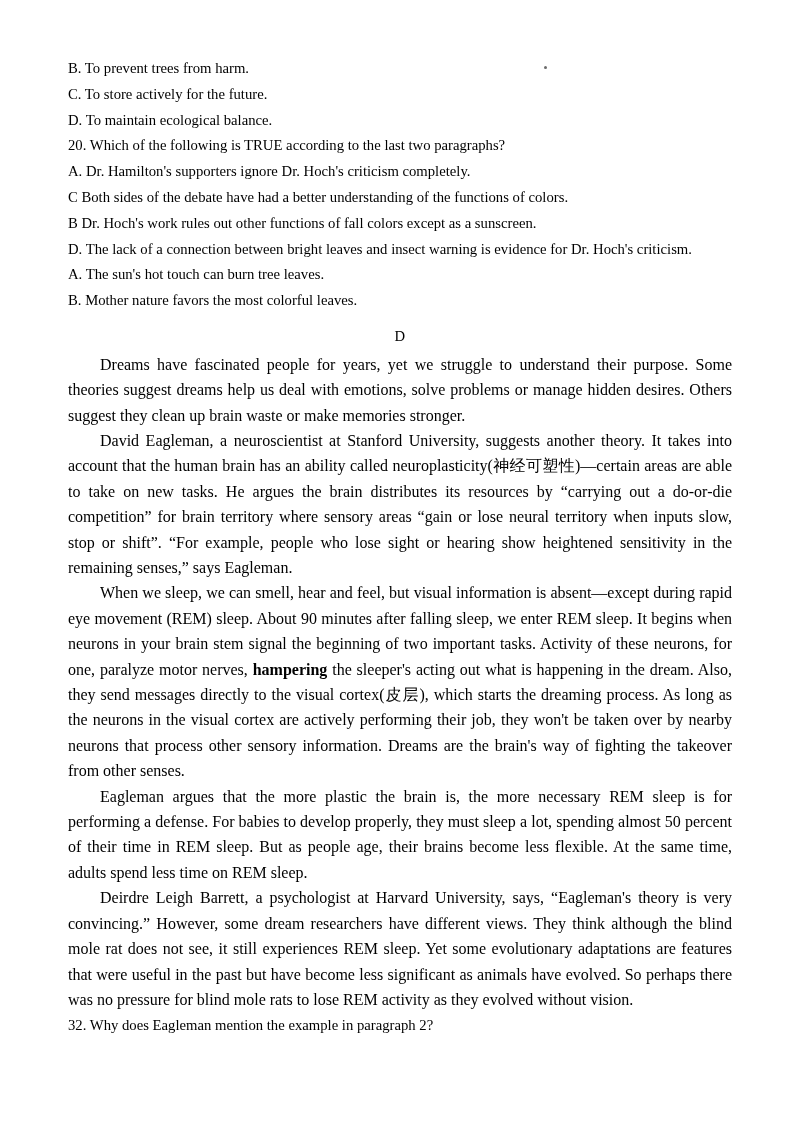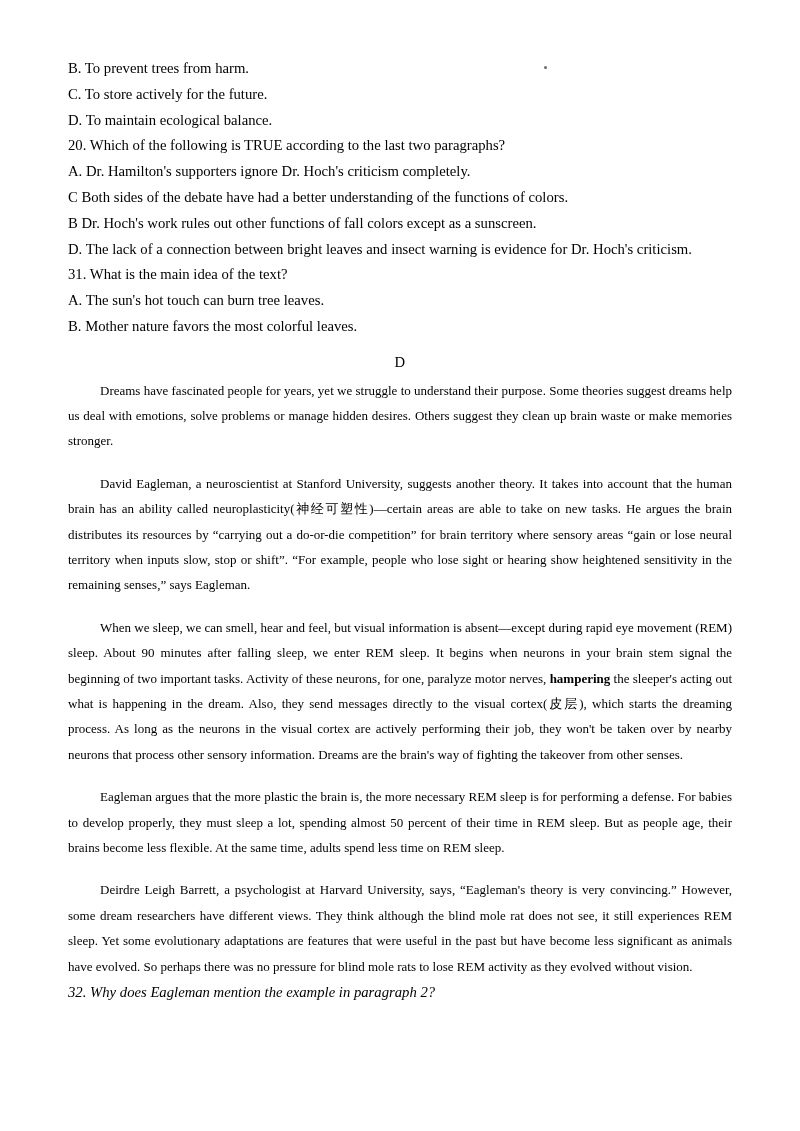--- a/index.html
+++ b/index.html
@@ -33,37 +33,36 @@
   }
   .section-letter {
     text-align: center;
     font-size: 14.7px;
     line-height: 25.8px;
     margin-top: 10px;
     margin-bottom: 2px;
     letter-spacing: 0.2px;
   }
   .para {
-    font-size: 13px;
+    font-size: 16px;
     line-height: 25.4px;
     text-align: justify;
     text-justify: inter-word;
     text-indent: 32px;
     margin: 0;
   }
   .para + .para {
-    margin-top: 17px;
+    margin-top: 0px;
   }
   .tail-q {
     font-size: 14.7px;
     line-height: 25.8px;
     text-align: left;
     margin-top: 1px;
     white-space: nowrap;
-    font-style: italic;
   }
   .u {
     font-weight: bold;
   }
   .dot-mark {
     position: absolute;
     left: 544px;
     top: 66px;
     width: 3px;
     height: 3px;
@@ -81,21 +80,20 @@
   <div class="content">
 
     <div class="q-line">B. To prevent trees from harm.</div>
     <div class="q-line">C. To store actively for the future.</div>
     <div class="q-line">D. To maintain ecological balance.</div>
     <div class="q-line">20. Which of the following is TRUE according to the last two paragraphs?</div>
     <div class="q-line">A. Dr. Hamilton's supporters ignore Dr. Hoch's criticism completely.</div>
     <div class="q-line">C Both sides of the debate have had a better understanding of the functions of colors.</div>
     <div class="q-line">B Dr. Hoch's work rules out other functions of fall colors except as a sunscreen.</div>
     <div class="q-line">D. The lack of a connection between bright leaves and insect warning is evidence for Dr. Hoch's criticism.</div>
-    <div class="q-line">31. What is the main idea of the text?</div>
     <div class="q-line">A. The sun's hot touch can burn tree leaves.</div>
     <div class="q-line">B. Mother nature favors the most colorful leaves.</div>
 
     <div class="section-letter">D</div>
 
     <p class="para">Dreams have fascinated people for years, yet we struggle to understand their purpose. Some theories suggest dreams help us deal with emotions, solve problems or manage hidden desires. Others suggest they clean up brain waste or make memories stronger.</p>
     <p class="para">David Eagleman, a neuroscientist at Stanford University, suggests another theory. It takes into account that the human brain has an ability called neuroplasticity(神经可塑性)—certain areas are able to take on new tasks. He argues the brain distributes its resources by “carrying out a do-or-die competition” for brain territory where sensory areas “gain or lose neural territory when inputs slow, stop or shift”. “For example, people who lose sight or hearing show heightened sensitivity in the remaining senses,” says Eagleman.</p>
 
     <p class="para"><span>When we sleep, we can smell, hear and feel, but visual information is absent—except during rapid eye movement (REM) sleep. About 90 minutes after falling sleep, we enter REM sleep. It begins when neurons in your brain stem signal the beginning of two important tasks. Activity of these neurons, for one, paralyze motor nerves, </span><span class="u">hampering</span><span> the sleeper's acting out what is happening in the dream. Also, they send messages directly to the visual cortex(皮层), which starts the dreaming process. As long as the neurons in the visual cortex are actively performing their job, they won't be taken over by nearby neurons that process other sensory information. Dreams are the brain's way of fighting the takeover from other senses.</span></p>
 

